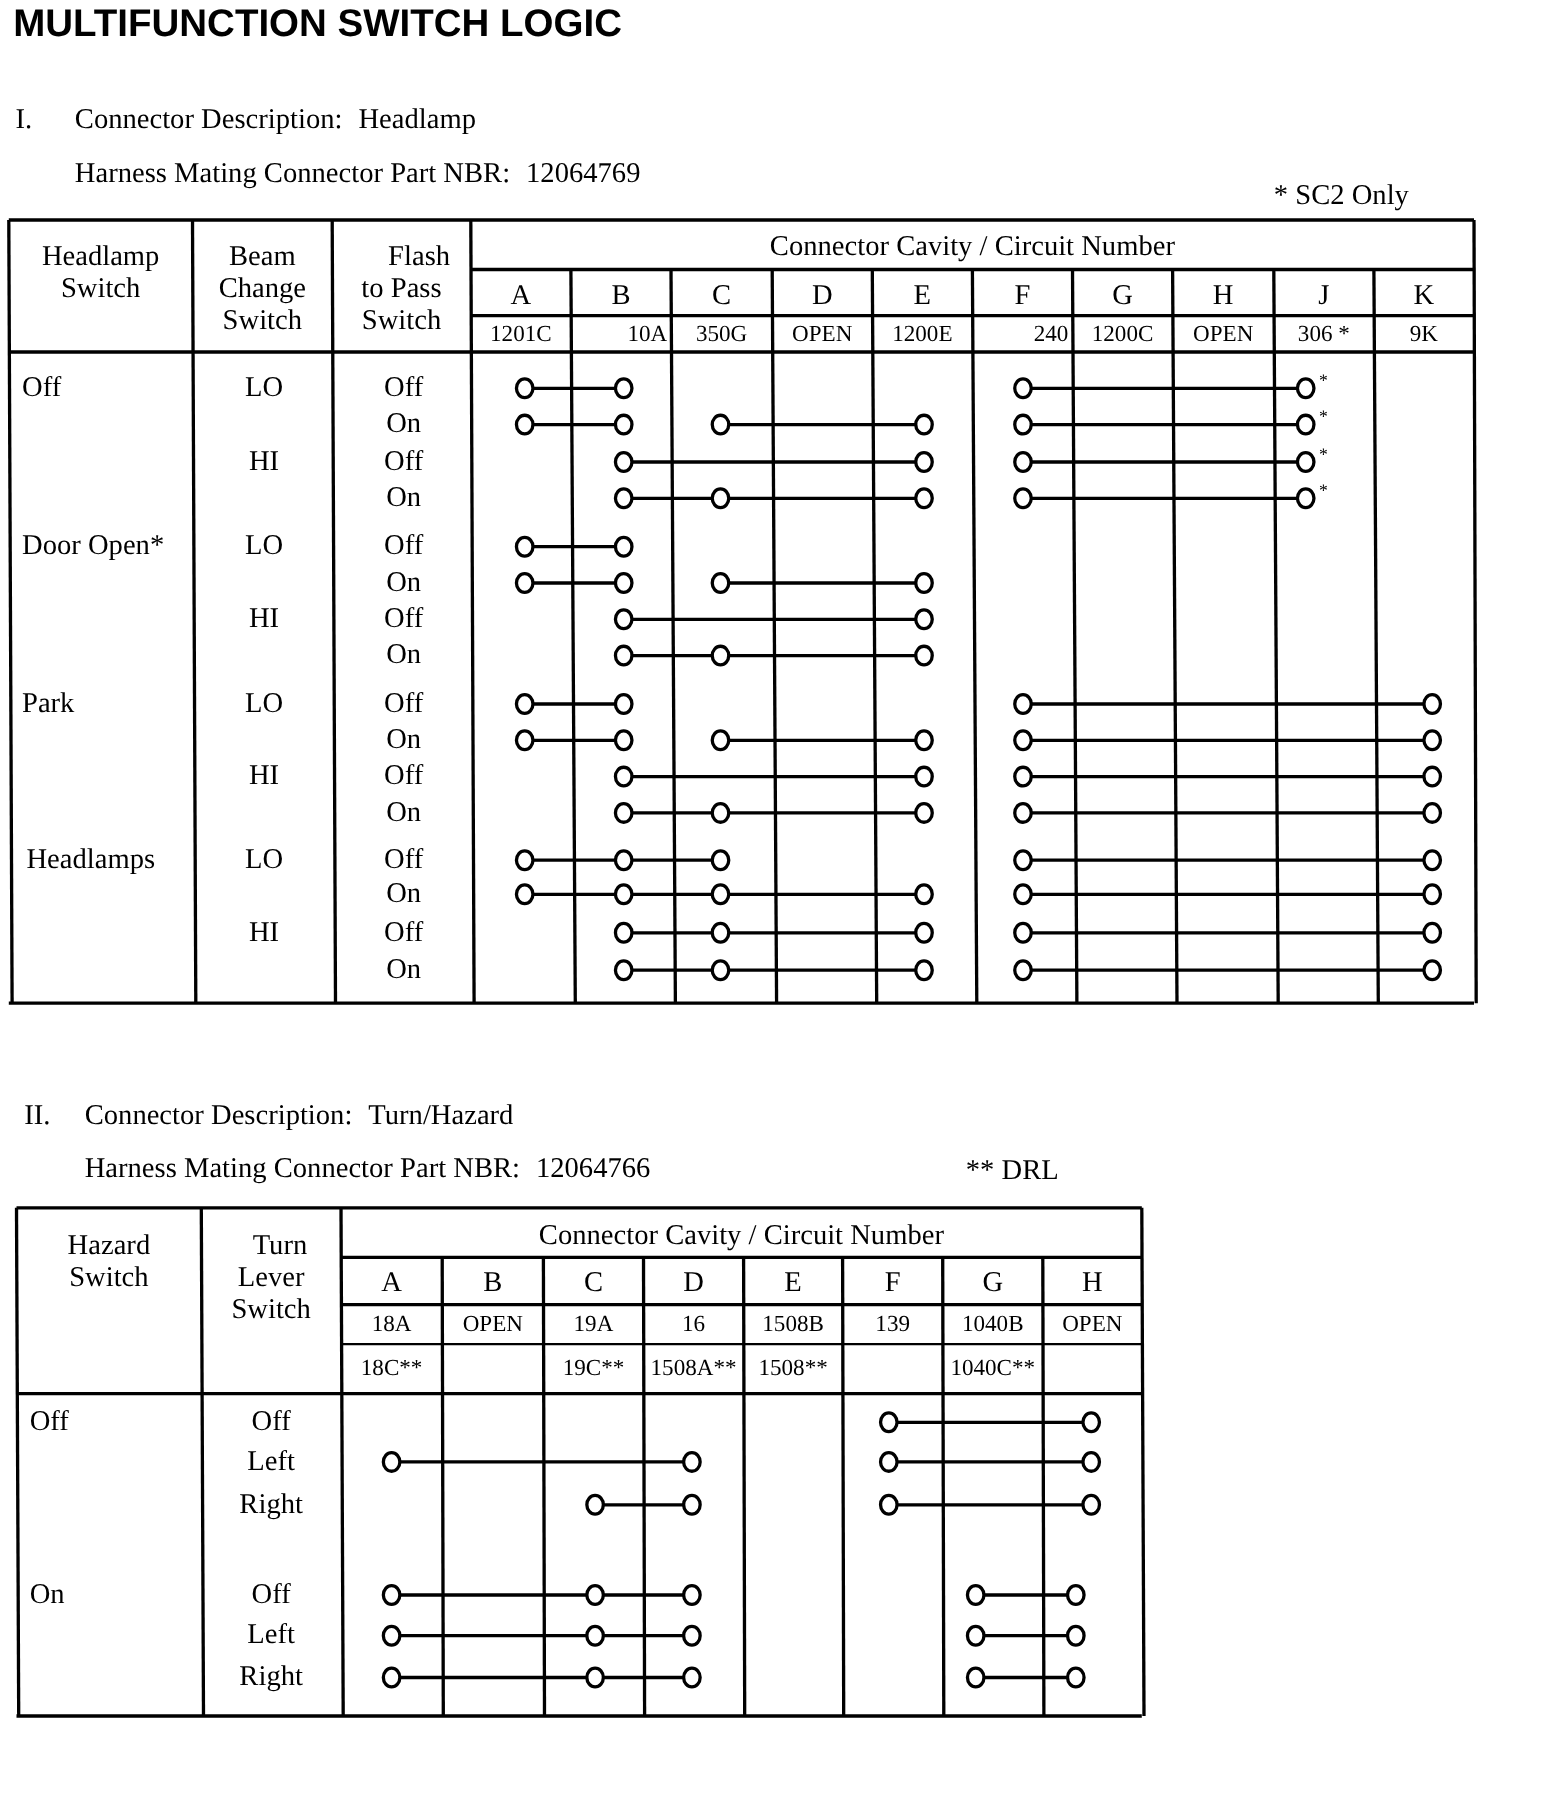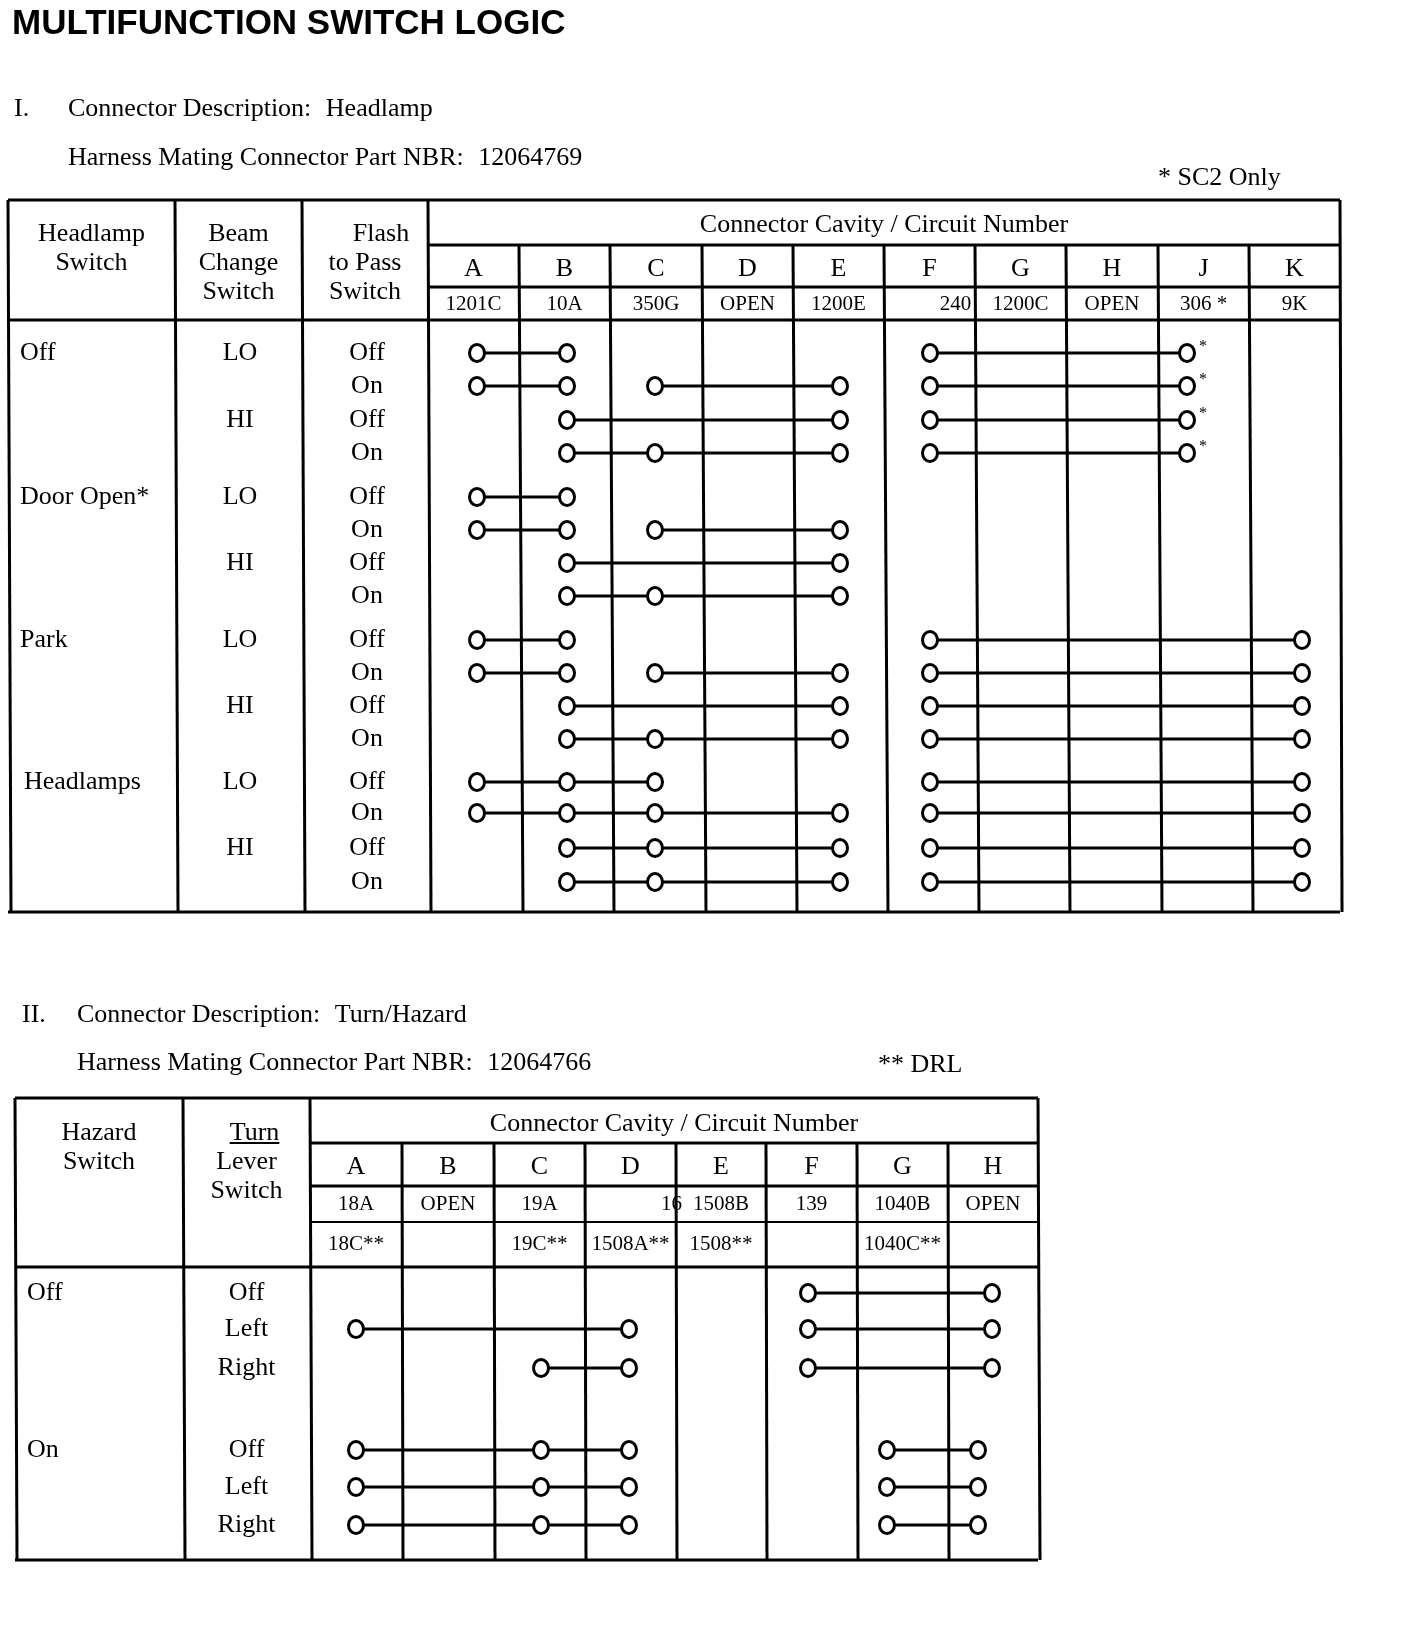--- a/index.html
+++ b/index.html
@@ -230,21 +230,21 @@
     <div class="cell-text " style="left: 519px; top: 253px; width: 91px;">B</div>
     <div class="cell-text " style="left: 610px; top: 253px; width: 92px;">C</div>
     <div class="cell-text " style="left: 702px; top: 253px; width: 91px;">D</div>
     <div class="cell-text " style="left: 793px; top: 253px; width: 91px;">E</div>
     <div class="cell-text " style="left: 884px; top: 253px; width: 91px;">F</div>
     <div class="cell-text " style="left: 975px; top: 253px; width: 91px;">G</div>
     <div class="cell-text " style="left: 1066px; top: 253px; width: 92px;">H</div>
     <div class="cell-text " style="left: 1158px; top: 253px; width: 91px;">J</div>
     <div class="cell-text " style="left: 1249px; top: 253px; width: 91px;">K</div>
     <div class="cell-text small" style="left: 428px; top: 288px; width: 91px;">1201C</div>
-    <div class="cell-text small" style="left: 519px; top: 288px; width: 91px;">10A</div>
+    <div class="cell-text small" style="left: 519px; top: 288px; width: 91px; padding-left: 24px;">10A</div>
     <div class="cell-text small" style="left: 610px; top: 288px; width: 92px;">350G</div>
     <div class="cell-text small" style="left: 702px; top: 288px; width: 91px;">OPEN</div>
     <div class="cell-text small" style="left: 793px; top: 288px; width: 91px;">1200E</div>
     <div class="cell-text small" style="left: 884px; top: 288px; width: 91px; padding-left: 26px;">240</div>
     <div class="cell-text small" style="left: 975px; top: 288px; width: 91px;">1200C</div>
     <div class="cell-text small" style="left: 1066px; top: 288px; width: 92px;">OPEN</div>
     <div class="cell-text small" style="left: 1158px; top: 288px; width: 91px;">306 *</div>
     <div class="cell-text small" style="left: 1249px; top: 288px; width: 91px;">9K</div>
     <div class="cell-text " style="left: 20px; top: 337px; text-align: left;">Off</div>
     <div class="cell-text " style="left: 175px; top: 337px; width: 130px;">LO</div>
@@ -269,36 +269,36 @@
     <div class="cell-text " style="left: 302px; top: 723px; width: 130px;">On</div>
     <div class="cell-text " style="left: 24px; top: 766px; text-align: left;">Headlamps</div>
     <div class="cell-text " style="left: 175px; top: 766px; width: 130px;">LO</div>
     <div class="cell-text " style="left: 302px; top: 766px; width: 130px;">Off</div>
     <div class="cell-text " style="left: 302px; top: 797px; width: 130px;">On</div>
     <div class="cell-text " style="left: 175px; top: 832px; width: 130px;">HI</div>
     <div class="cell-text " style="left: 302px; top: 832px; width: 130px;">Off</div>
     <div class="cell-text " style="left: 302px; top: 866px; width: 130px;">On</div>
     <div class="cell-text " style="left: 15px; top: 1117px; width: 168px;">Hazard</div>
     <div class="cell-text " style="left: 15px; top: 1146px; width: 168px;">Switch</div>
-    <div class="cell-text " style="left: 183px; top: 1117px; width: 143px; text-decoration: underline;">Turn</div>
+    <div class="cell-text " style="left: 183px; top: 1117px; width: 143px;">Turn</div>
     <div class="cell-text " style="left: 183px; top: 1146px; width: 127px;">Lever</div>
     <div class="cell-text " style="left: 183px; top: 1175px; width: 127px;">Switch</div>
     <div class="cell-text " style="left: 310px; top: 1108px; width: 728px;">Connector Cavity / Circuit Number</div>
     <div class="cell-text " style="left: 310px; top: 1151px; width: 92px;">A</div>
     <div class="cell-text " style="left: 402px; top: 1151px; width: 92px;">B</div>
     <div class="cell-text " style="left: 494px; top: 1151px; width: 91px;">C</div>
     <div class="cell-text " style="left: 585px; top: 1151px; width: 91px;">D</div>
     <div class="cell-text " style="left: 676px; top: 1151px; width: 90px;">E</div>
     <div class="cell-text " style="left: 766px; top: 1151px; width: 91px;">F</div>
     <div class="cell-text " style="left: 857px; top: 1151px; width: 91px;">G</div>
     <div class="cell-text " style="left: 948px; top: 1151px; width: 90px;">H</div>
     <div class="cell-text small" style="left: 310px; top: 1188px; width: 92px;">18A</div>
     <div class="cell-text small" style="left: 402px; top: 1188px; width: 92px;">OPEN</div>
     <div class="cell-text small" style="left: 494px; top: 1188px; width: 91px;">19A</div>
-    <div class="cell-text small" style="left: 585px; top: 1188px; width: 91px; padding-left: 41px;">16</div>
+    <div class="cell-text small" style="left: 585px; top: 1188px; width: 91px;">16</div>
     <div class="cell-text small" style="left: 676px; top: 1188px; width: 90px;">1508B</div>
     <div class="cell-text small" style="left: 766px; top: 1188px; width: 91px;">139</div>
     <div class="cell-text small" style="left: 857px; top: 1188px; width: 91px;">1040B</div>
     <div class="cell-text small" style="left: 948px; top: 1188px; width: 90px;">OPEN</div>
     <div class="cell-text small" style="left: 310px; top: 1228px; width: 92px;">18C**</div>
     <div class="cell-text small" style="left: 494px; top: 1228px; width: 91px;">19C**</div>
     <div class="cell-text small" style="left: 585px; top: 1228px; width: 91px;">1508A**</div>
     <div class="cell-text small" style="left: 676px; top: 1228px; width: 90px;">1508**</div>
     <div class="cell-text small" style="left: 857px; top: 1228px; width: 91px;">1040C**</div>
     <div class="cell-text " style="left: 27px; top: 1277px; text-align: left;">Off</div>

